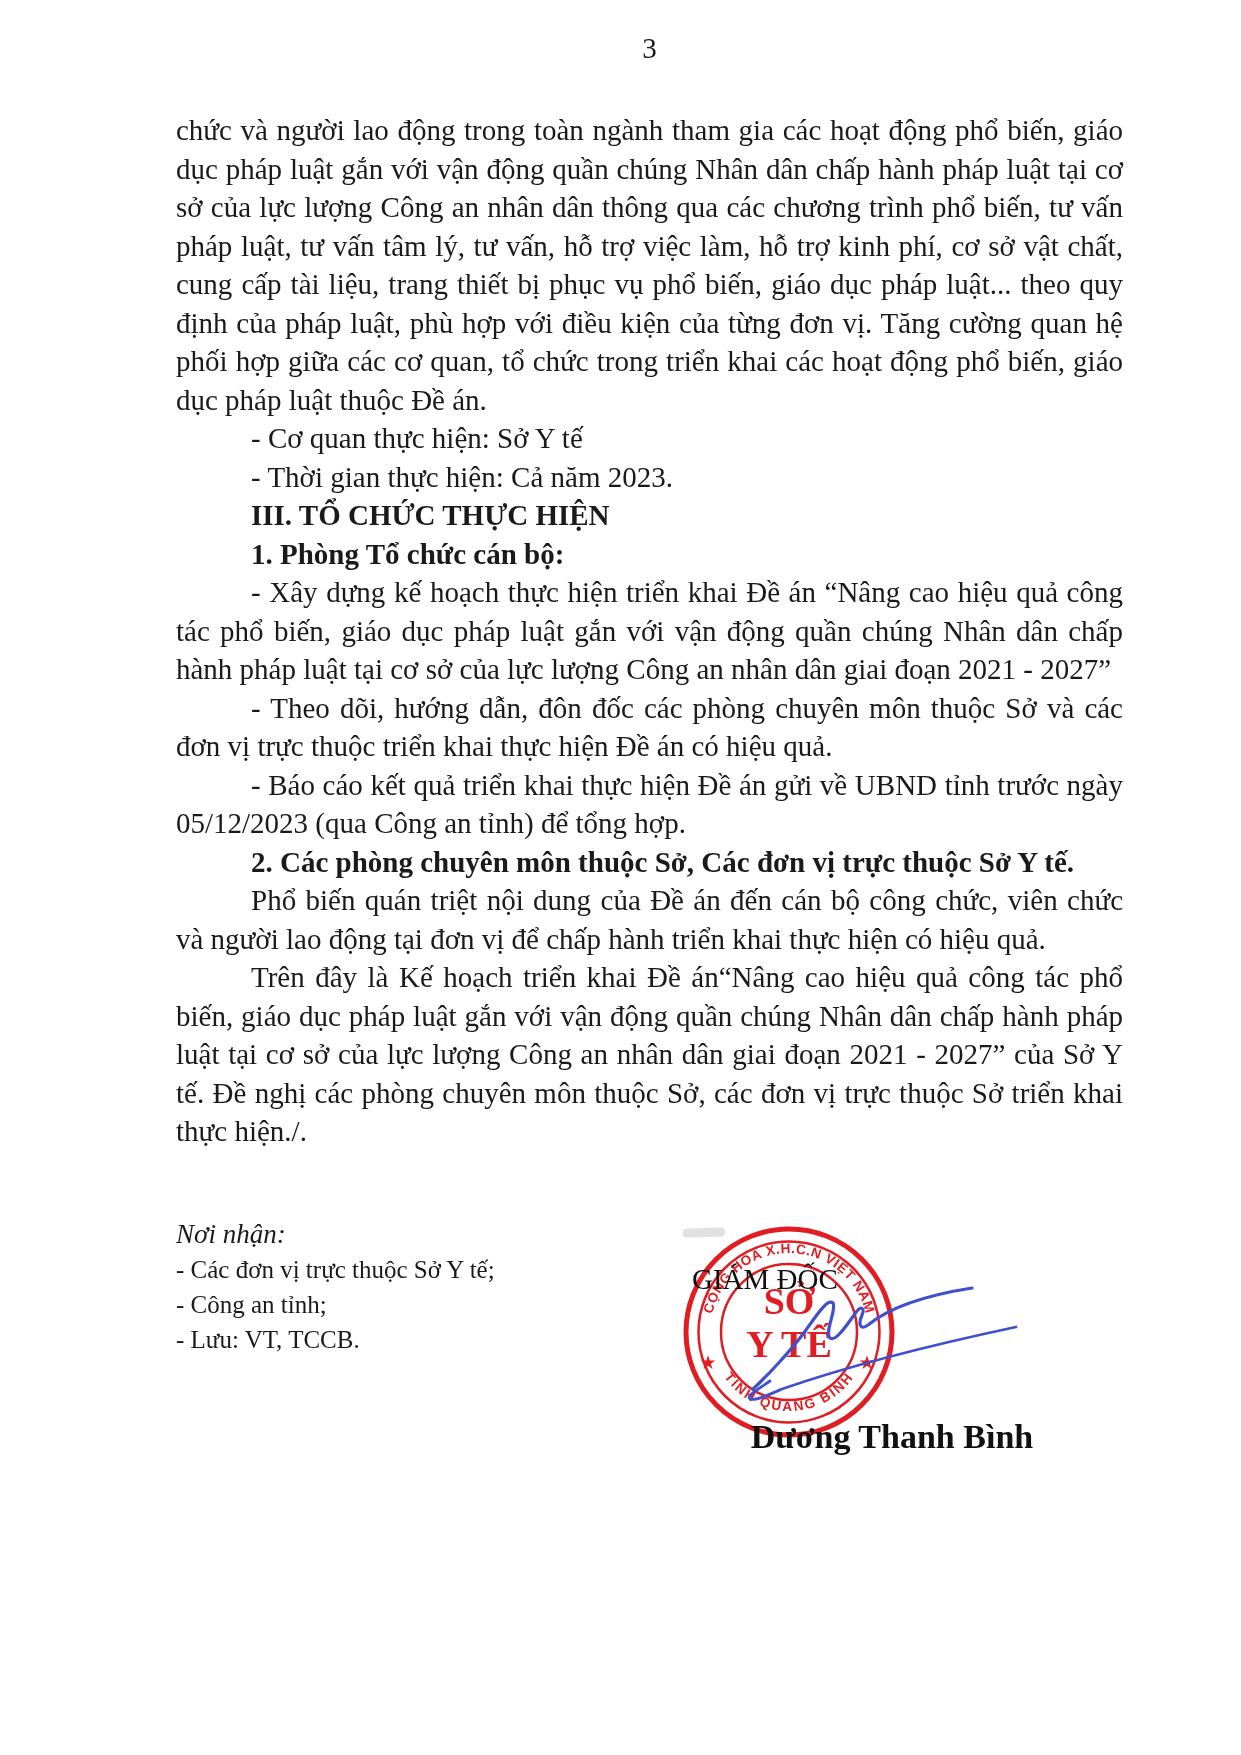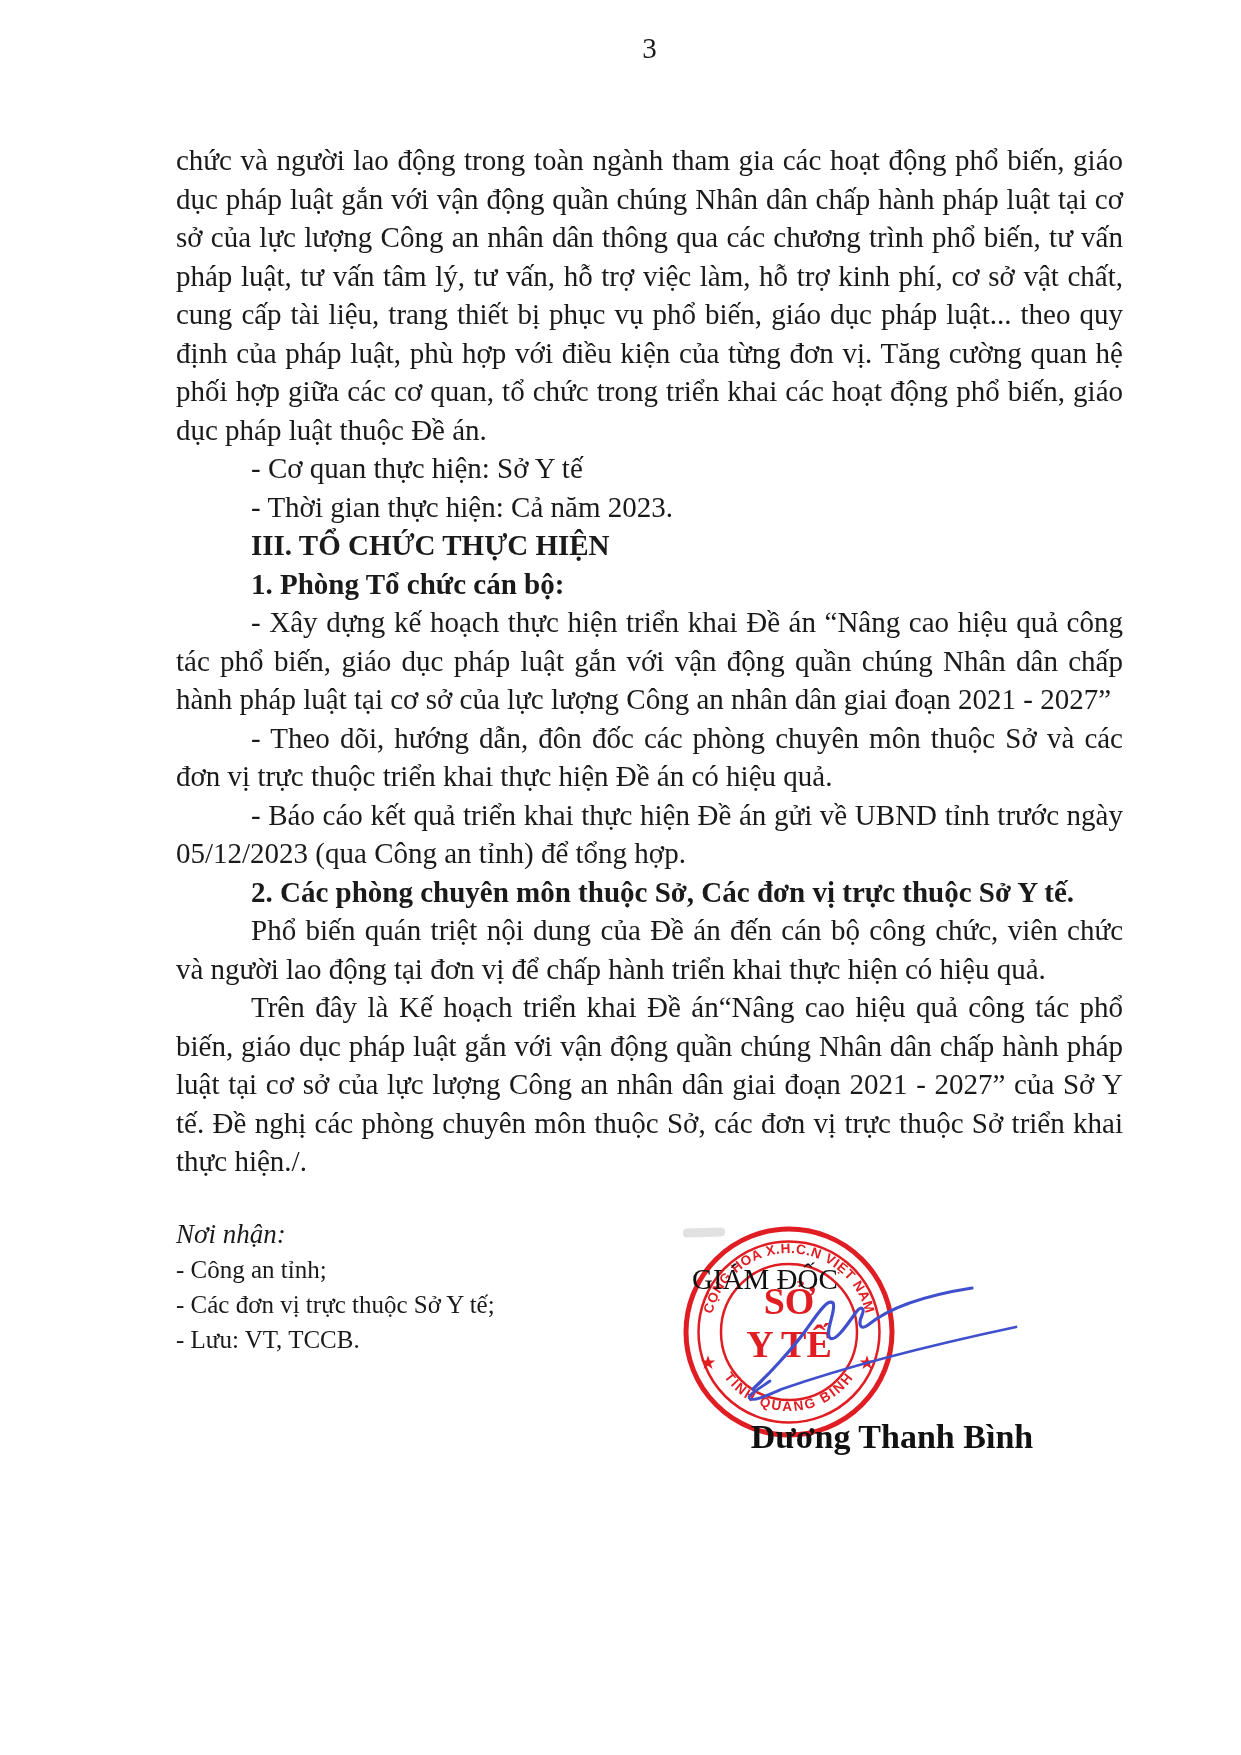--- a/index.html
+++ b/index.html
@@ -10,21 +10,21 @@
     overflow:hidden;
     font-family:"Liberation Serif","DejaVu Serif",serif;
     color:#1a1a1a;
   }
   .page-number{
     position:absolute;left:176px;top:31px;width:947px;
     text-align:center;font-size:29px;line-height:34px;
   }
   .body-text{
     position:absolute;left:176px;top:111px;width:947px;
-    font-size:29px;line-height:38.5px;text-align:justify;margin-top:30px;
+    font-size:29px;line-height:38.5px;text-align:justify;
   }
   .body-text p{margin:0;padding:0;}
   .body-text p.indent{text-indent:75px;}
   .body-text p.bold{font-weight:bold;}
   .recipients{
     position:absolute;left:176px;top:1216px;width:420px;
   }
   .recipients .label{
     font-weight:normal;font-style:italic;font-size:27px;line-height:36px;
   }
@@ -63,22 +63,22 @@
     <p class="indent">- Xây dựng kế hoạch thực hiện triển khai Đề án “Nâng cao hiệu quả công tác phổ biến, giáo dục pháp luật gắn với vận động quần chúng Nhân dân chấp hành pháp luật tại cơ sở của lực lượng Công an nhân dân giai đoạn 2021 - 2027”</p>
     <p class="indent">- Theo dõi, hướng dẫn, đôn đốc các phòng chuyên môn thuộc Sở và các đơn vị trực thuộc triển khai thực hiện Đề án có hiệu quả.</p>
     <p class="indent">- Báo cáo kết quả triển khai thực hiện Đề án gửi về UBND tỉnh trước ngày 05/12/2023 (qua Công an tỉnh) để tổng hợp.</p>
     <p class="indent bold">2. Các phòng chuyên môn thuộc Sở, Các đơn vị trực thuộc Sở Y tế.</p>
     <p class="indent">Phổ biến quán triệt nội dung của Đề án đến cán bộ công chức, viên chức và người lao động tại đơn vị để chấp hành triển khai thực hiện có hiệu quả.</p>
     <p class="indent">Trên đây là Kế hoạch triển khai Đề án“Nâng cao hiệu quả công tác phổ biến, giáo dục pháp luật gắn với vận động quần chúng Nhân dân chấp hành pháp luật tại cơ sở của lực lượng Công an nhân dân giai đoạn 2021 - 2027” của Sở Y tế. Đề nghị các phòng chuyên môn thuộc Sở, các đơn vị trực thuộc Sở triển khai thực hiện./.</p>
   </div>
 
   <div class="recipients">
     <div class="label">Nơi nhận:</div>
+    <div class="item">- Các đơn vị trực thuộc Sở Y tế;</div>
     <div class="item">- Công an tỉnh;</div>
-    <div class="item">- Các đơn vị trực thuộc Sở Y tế;</div>
     <div class="item">- Lưu: VT, TCCB.</div>
   </div>
 
   <div class="scan-artifact"></div>
 
   <div class="sign-title">GIÁM ĐỐC</div>
 
   <svg class="stamp-svg" width="220" height="220" viewBox="-110 -110 220 220">
     <g fill="none" stroke="#e01d22">
       <circle cx="0" cy="0" r="103" stroke-width="5"></circle>

